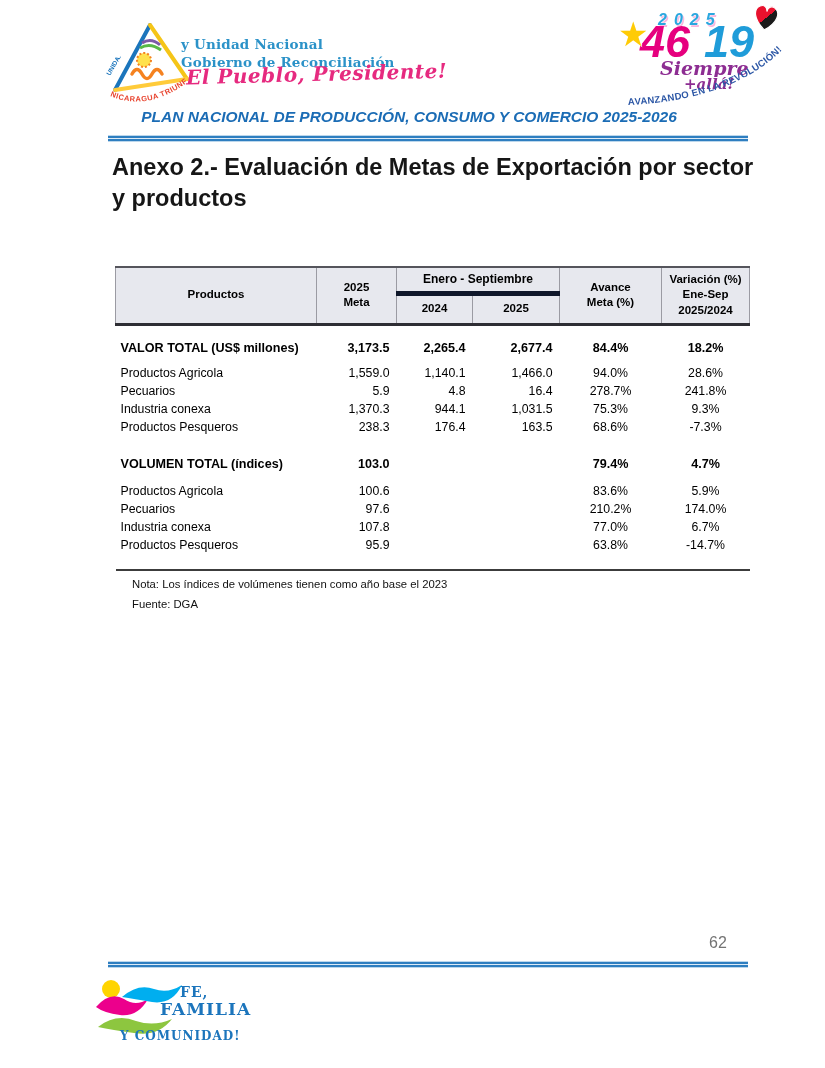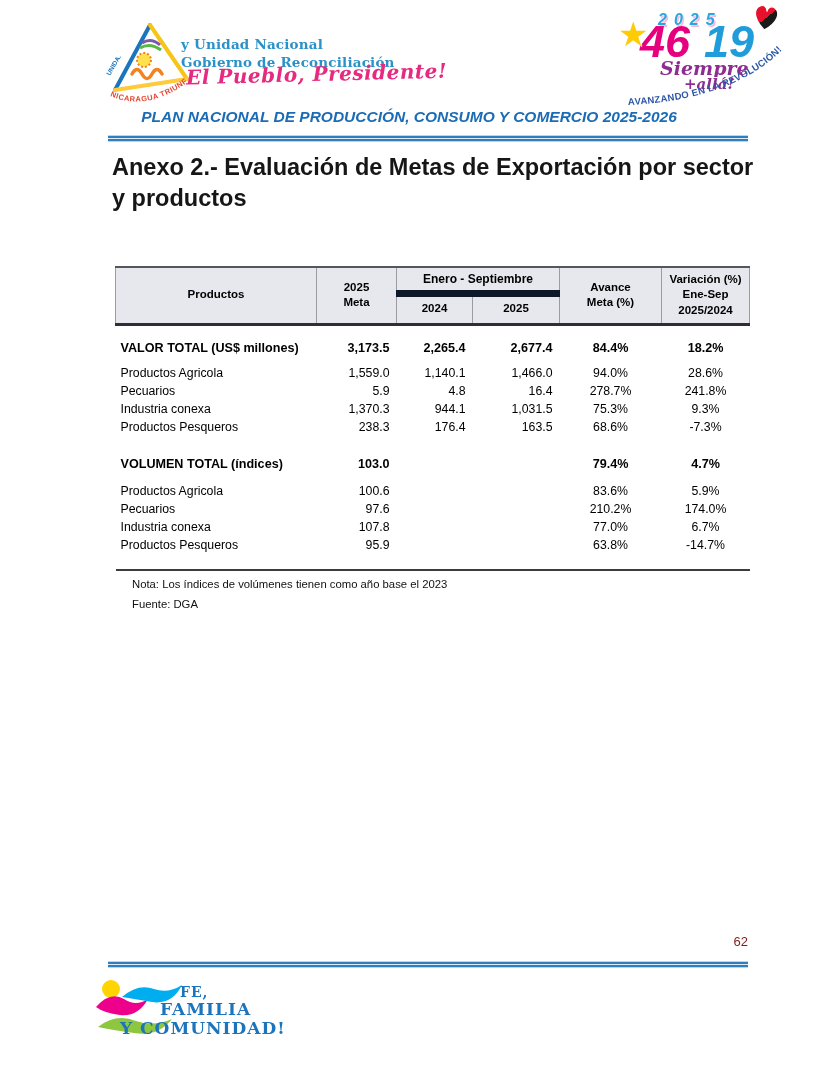--- a/index.html
+++ b/index.html
@@ -48,45 +48,45 @@
 
   
   .table-title{position:absolute;left:118px;top:238px;font-size:13.5px;font-weight:bold;color:#000;}
   table.tbl{position:absolute;left:115px;top:266px;width:634px;border-collapse:collapse;
             table-layout:fixed;font-size:12.3px;color:#000;border-top:2px solid #55555c;}
   .tbl thead th{background:#e7e8ee;font-size:11.5px;font-weight:bold;
                 border-left:1px solid #9b9ba3;border-right:1px solid #9b9ba3;
                 border-bottom:3px solid #2e2e34;padding:1px 3px;line-height:1.35;}
   .tbl thead tr.hr1{height:26px;}
   .tbl thead tr.hr2{height:31px;}
-  .tbl th.h-ene{border-bottom:7px solid #0f172a;font-size:12px;}
+  .tbl th.h-ene{border-bottom:5px solid #0f172a;font-size:12px;}
   .tbl th.h-y{vertical-align:bottom;padding-bottom:6px;}
   .tbl tbody td{padding:0 3px;overflow:hidden;white-space:nowrap;}
   .tbl tr.r{height:18px;}
   .tbl tr.r-total{height:20px;font-weight:bold;font-size:12.6px;}
   .tbl td.lbl{text-align:left;padding-left:5px;}
   .tbl td.num{text-align:right;padding-right:7px;}
   .tbl td.pct{text-align:center;}
   .tbl tr.sp14{height:14px;} .tbl tr.sp6{height:6px;} .tbl tr.sp18{height:18px;}
   .tbl tr.sp8{height:8px;}
   .tbl tr.spend{height:16px;} .tbl tr.spend td{border-bottom:2px solid #3c3c3c;}
 
   .notes{position:absolute;left:116px;top:575px;font-size:11.3px;line-height:1.75;color:#111;}
   .notes p{margin:0;padding-left:16px;}
 
-  .pagenum{position:absolute;left:688px;top:934px;width:60px;text-align:right;font-size:13px;color:#7f1d1d;}
+  .pagenum{position:absolute;left:688px;top:934px;width:60px;text-align:center;font-size:16px;color:#737373;}
 
   
   .footer-logo{position:absolute;left:94px;top:975px;width:270px;height:82px;}
   .fl-waves{position:absolute;left:0;top:2px;}
   .fl-line{position:absolute;font-family:"DejaVu Serif",serif;font-weight:bold;color:#1c75bc;
            letter-spacing:1px;line-height:1;white-space:nowrap;}
   .fl-1{left:86px;top:10px;font-size:14px;}
   .fl-2{left:66px;top:26px;font-size:17px;}
-  .fl-3{left:26px;top:45px;font-size:17px;}
+  .fl-3{left:26px;top:55px;font-size:12px;}
 </style>
 </head>
 <body>
 
 <div class="page">
 
   <div class="logo-left">
     <svg width="96" height="92" viewBox="0 0 96 92">
       <path d="M48 5 L13 70 L85 59 Z" fill="#ffffff" stroke="none"></path>
       <path d="M48 5 L13 70" stroke="#1b75bc" stroke-width="4" fill="none" stroke-linecap="round"></path>

